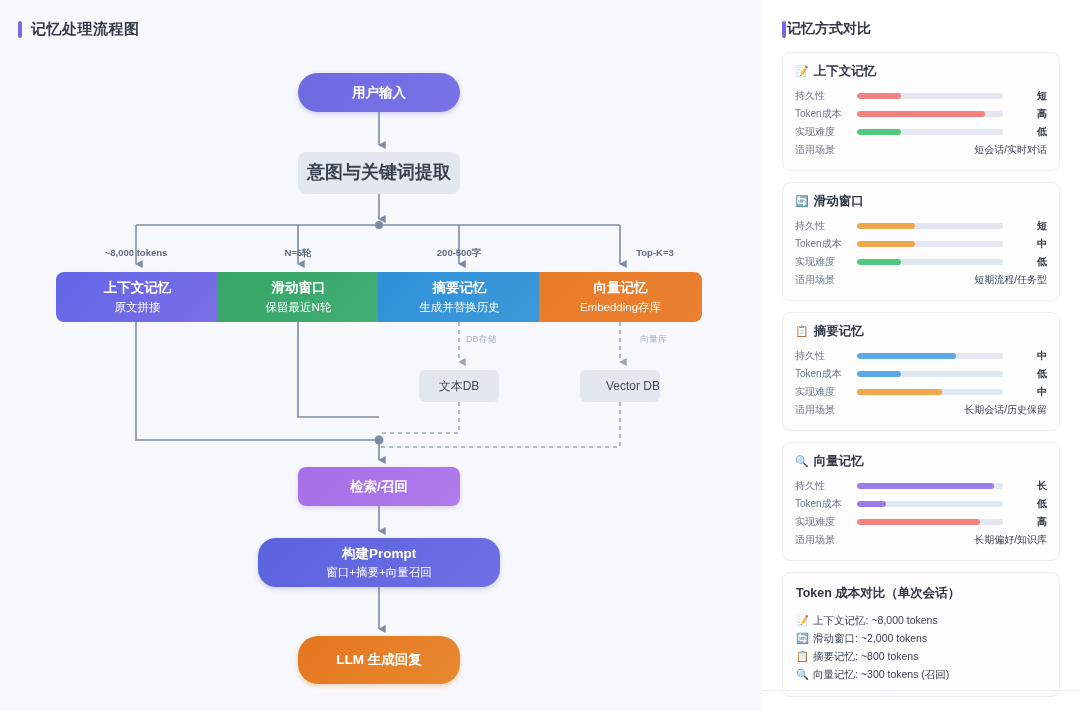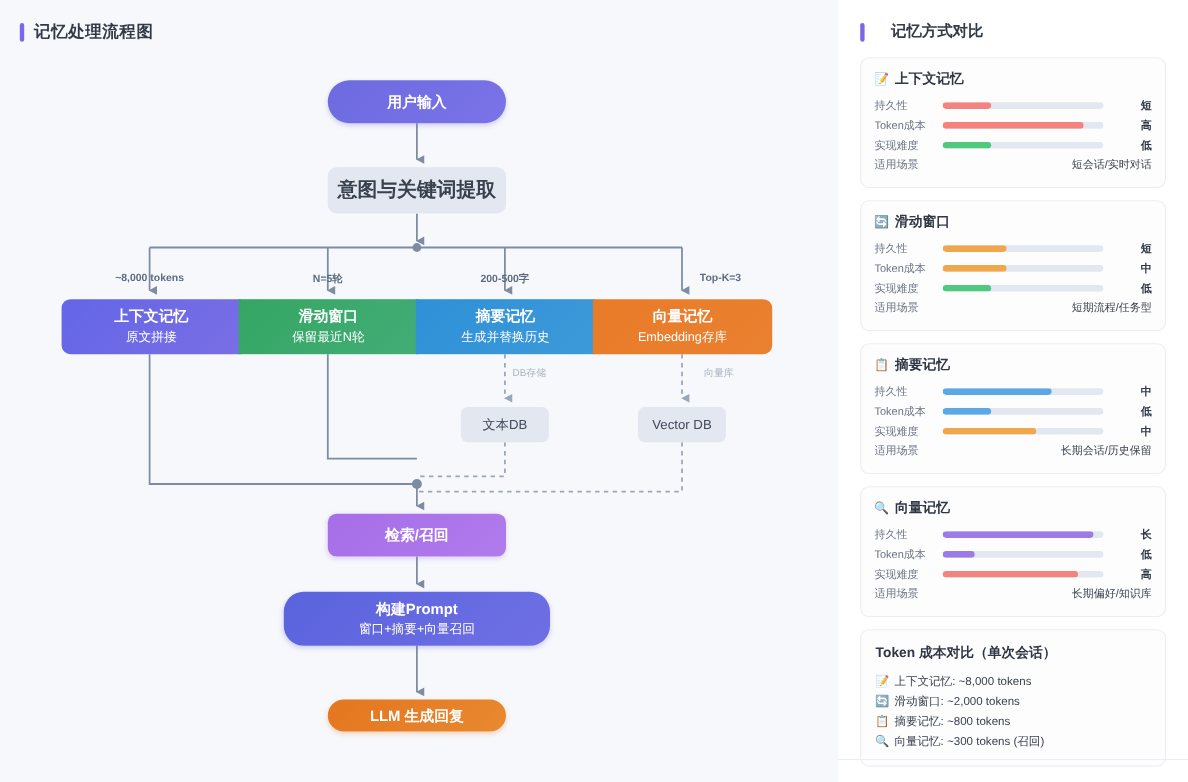--- a/index.html
+++ b/index.html
@@ -67,36 +67,36 @@
   .m4 { left: 539px; width: 163px; border-radius: 0 8px 8px 0;
         background: linear-gradient(135deg,#e87b28 0%,#ea8130 100%); }
 
   .db {
     position: absolute; top: 370px; height: 32px; width: 80px;
     background: #e3e7f0; border-radius: 6px;
     display: flex; align-items: center; justify-content: center;
     font-size: 12px; color: #414a59;
   }
   .db1 { left: 419px; }
-  .db2 { left: 580px; }
+  .db2 { left: 580px; justify-content: flex-end; }
 
   .n-recall {
     left: 298px; top: 467px; width: 162px; height: 39px;
     border-radius: 8px;
     background: linear-gradient(135deg,#a66ee8 0%,#b07bec 100%);
     box-shadow: 0 2px 5px rgba(166,110,232,.28);
   }
   .n-prompt {
     left: 258px; top: 538px; width: 242px; height: 49px;
     border-radius: 18px;
     background: linear-gradient(135deg,#5a63dd 0%,#6f6fe4 100%);
     box-shadow: 0 2px 5px rgba(90,99,221,.28);
   }
   .n-llm {
-    left: 298px; top: 636px; width: 162px; height: 29px;
+    left: 298px; top: 636px; width: 162px; height: 48px;
     border-radius: 20px;
     background: linear-gradient(135deg,#e4761f 0%,#e88930 100%);
     box-shadow: 0 2px 5px rgba(228,118,31,.30);
   }
 
   
   .connectors { position: absolute; left:0; top:0; width: 762px; height: 711px; pointer-events: none; }
 
   .edge-label {
     position: absolute; font-size: 9.5px; font-weight: bold;
@@ -107,21 +107,21 @@
 
   
   .cmp-panel {
     position: relative;
     width: 318px; height: 711px;
     background: #ffffff;
     flex: 0 0 318px;
     padding: 20px 20px 0 20px;
   }
   .cmp-head {
-    display: flex; align-items: center; gap: 24px;
+    display: flex; align-items: center; gap: 1px;
     margin-bottom: 14px;
     font-size: 14px; font-weight: bold; color: #333a47;
   }
   .card {
     background: #fdfdfe;
     border: 1px solid #eceef3;
     border-radius: 8px;
     padding: 10px 12px 11px 12px;
     margin-bottom: 11px;
   }

